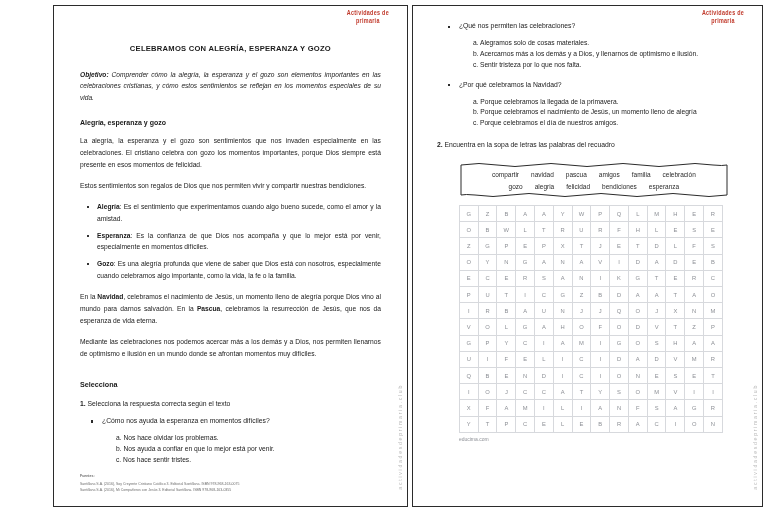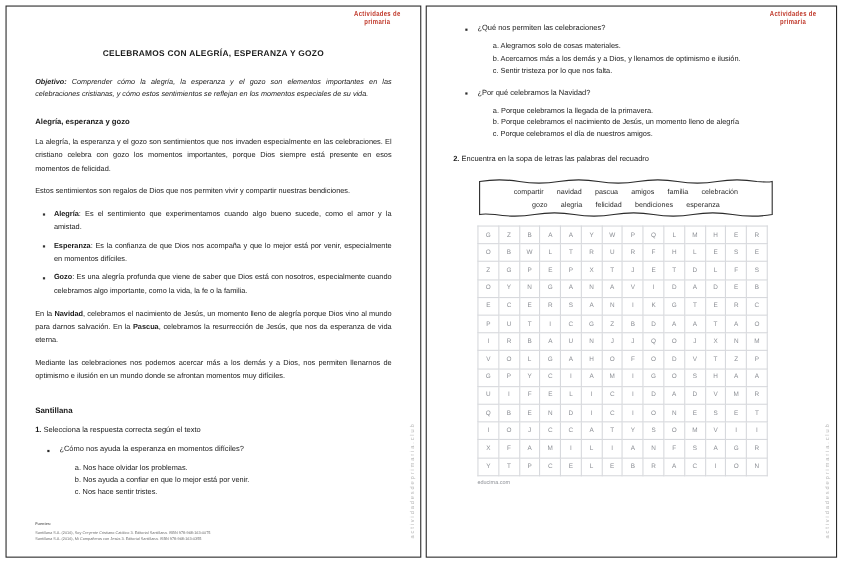--- a/index.html
+++ b/index.html
@@ -7,20 +7,21 @@
     margin: 0; padding: 0;
     width: 768px; height: 511px;
     background: #ffffff;
     font-family: "Liberation Sans", sans-serif;
   }
   .spread {
     width: 768px; height: 511px;
     display: flex;
     background: #ffffff;
     position: relative;
+    padding-left: 48px;
   }
   .page {
     position: relative;
     background: #ffffff;
     border: 1.5px solid #2b2b2b;
     overflow: hidden;
   }
   #page-left {
     width: 378px; height: 502px;
     margin: 5px 2px 4px 5px;
@@ -269,21 +270,21 @@
       <ul class="bullets">
         <li><b>Alegría</b><span>: Es el sentimiento que experimentamos cuando algo bueno sucede, como el amor y la amistad.</span></li>
         <li><b>Esperanza</b><span>: Es la confianza de que Dios nos acompaña y que lo mejor está por venir, especialmente en momentos difíciles.</span></li>
         <li><b>Gozo</b><span>: Es una alegría profunda que viene de saber que Dios está con nosotros, especialmente cuando celebramos algo importante, como la vida, la fe o la familia.</span></li>
       </ul>
 
       <p class="body"><span>En la </span><b>Navidad</b><span>, celebramos el nacimiento de Jesús, un momento lleno de alegría porque Dios vino al mundo para darnos salvación. En la </span><b>Pascua</b><span>, celebramos la resurrección de Jesús, que nos da esperanza de vida eterna.</span></p>
 
       <p class="body">Mediante las celebraciones nos podemos acercar más a los demás y a Dios, nos permiten llenarnos de optimismo e ilusión en un mundo donde se afrontan momentos muy difíciles.</p>
 
-      <h2 class="activities">Santillana</h2>
+      <h2 class="activities">Selecciona</h2>
 
       <p class="q-num"><b>1.</b><span> Selecciona la respuesta correcta según el texto</span></p>
 
       <ul class="qlist">
         <li>
           <span class="q-text">¿Cómo nos ayuda la esperanza en momentos difíciles?</span>
           <div class="opts">
             <span class="opt">a. Nos hace olvidar los problemas.</span>
             <span class="opt">b. Nos ayuda a confiar en que lo mejor está por venir.</span>
             <span class="opt">c. Nos hace sentir tristes.</span>

